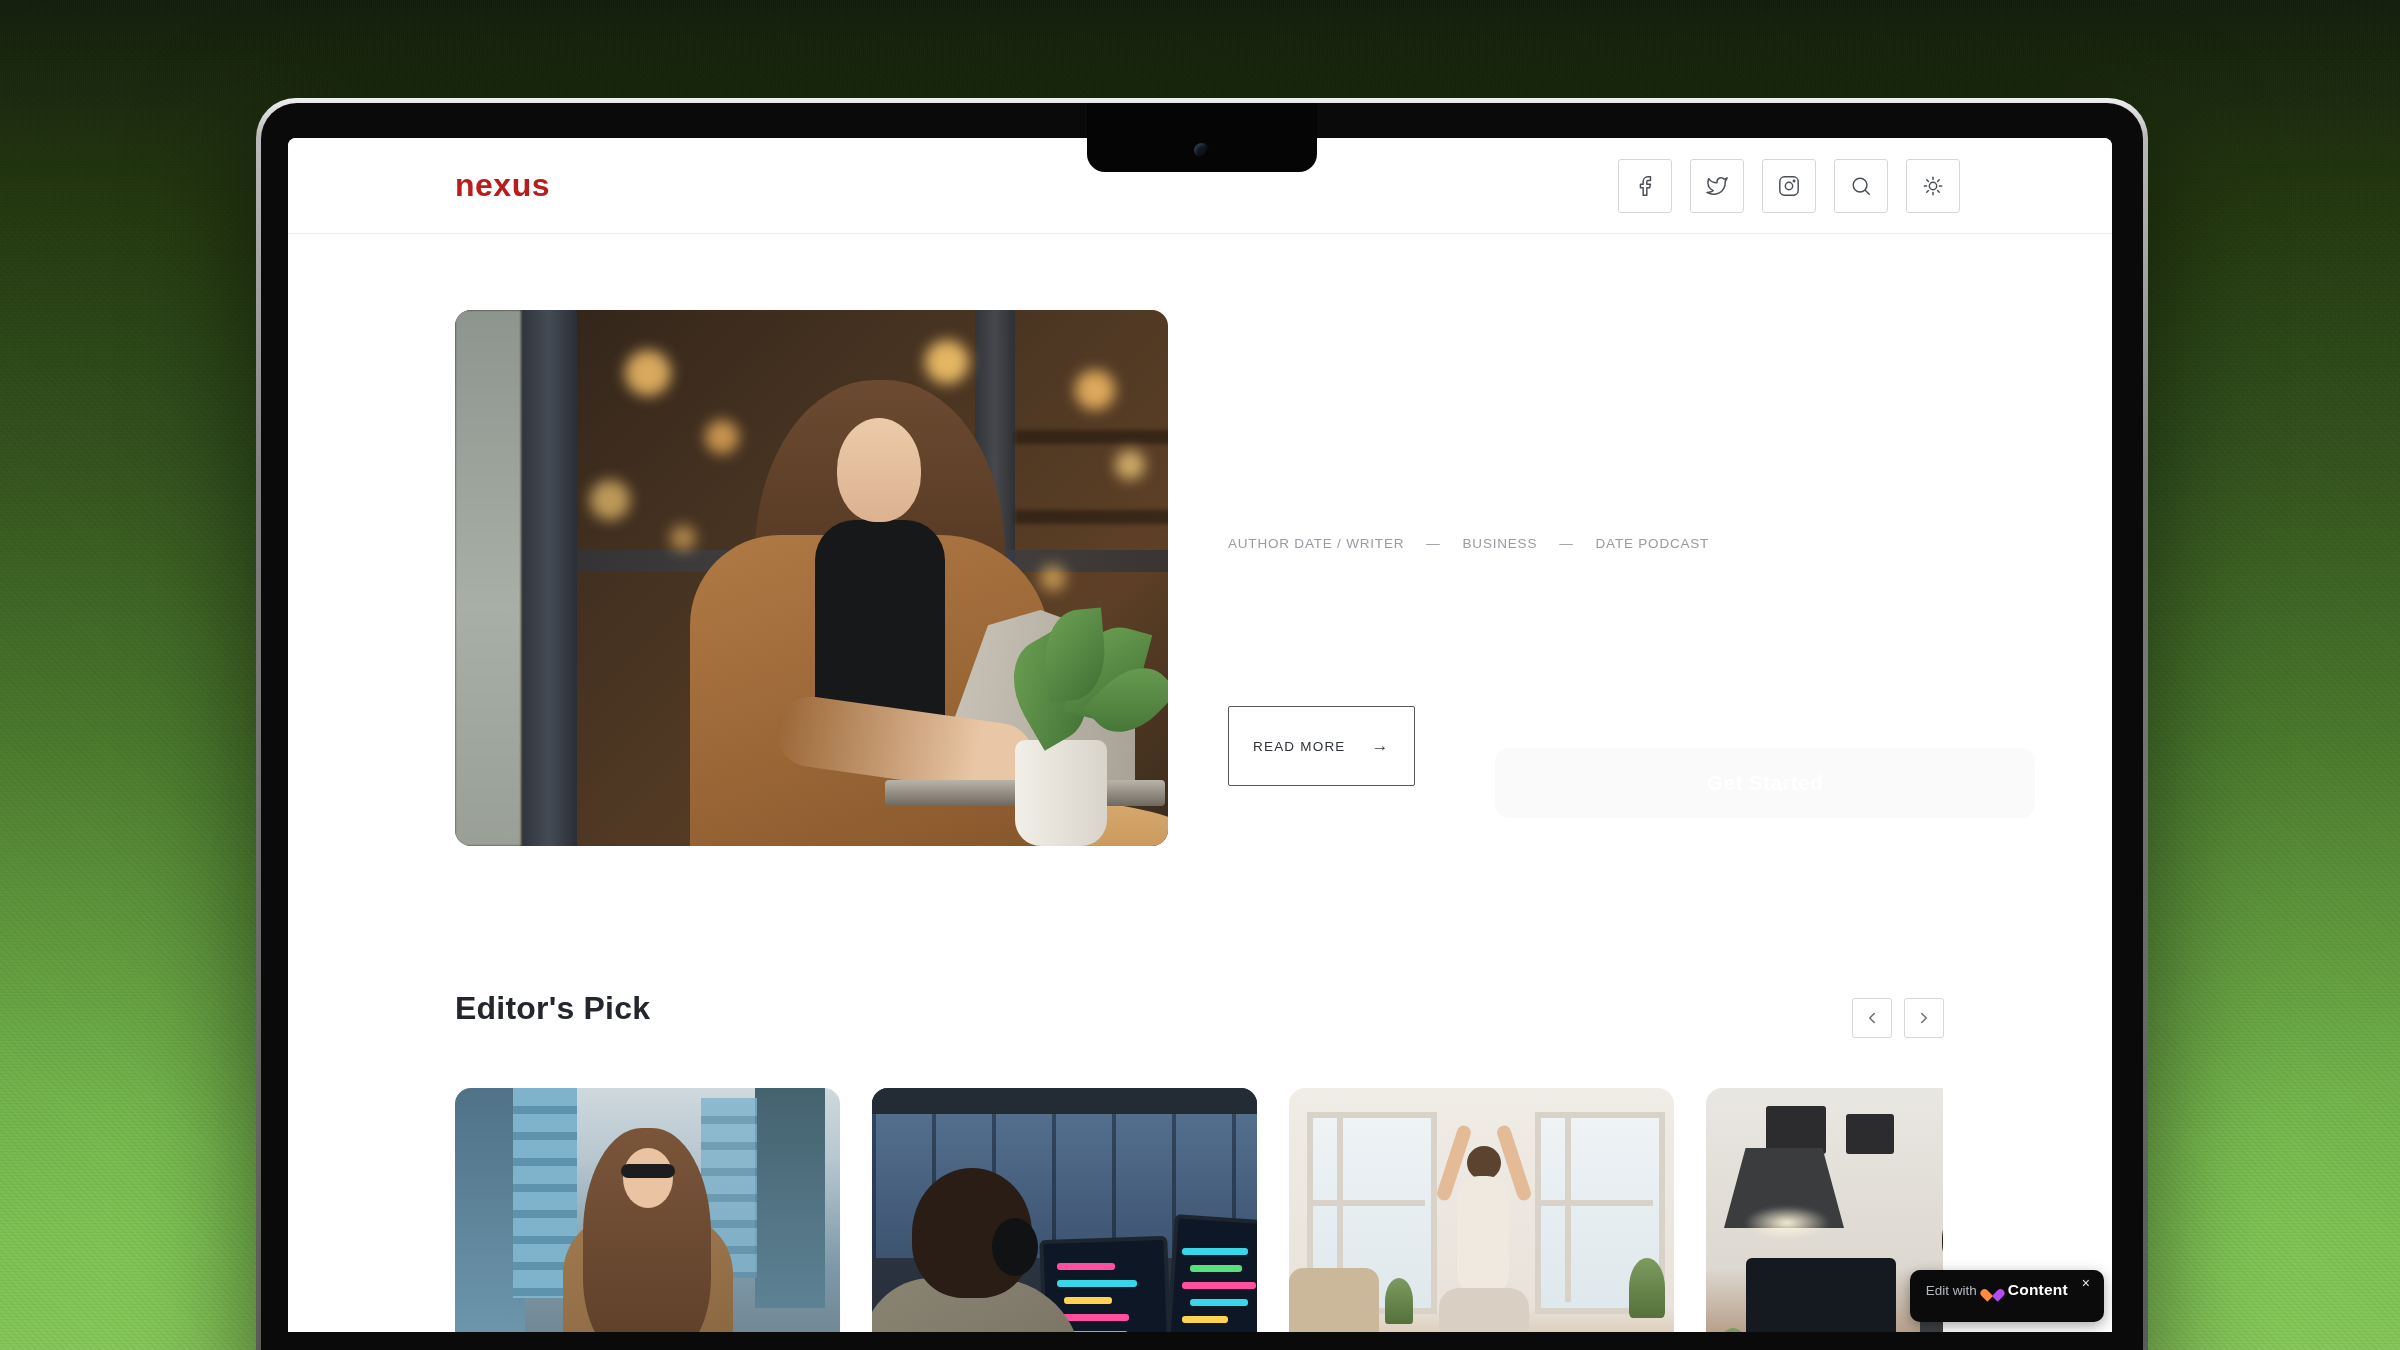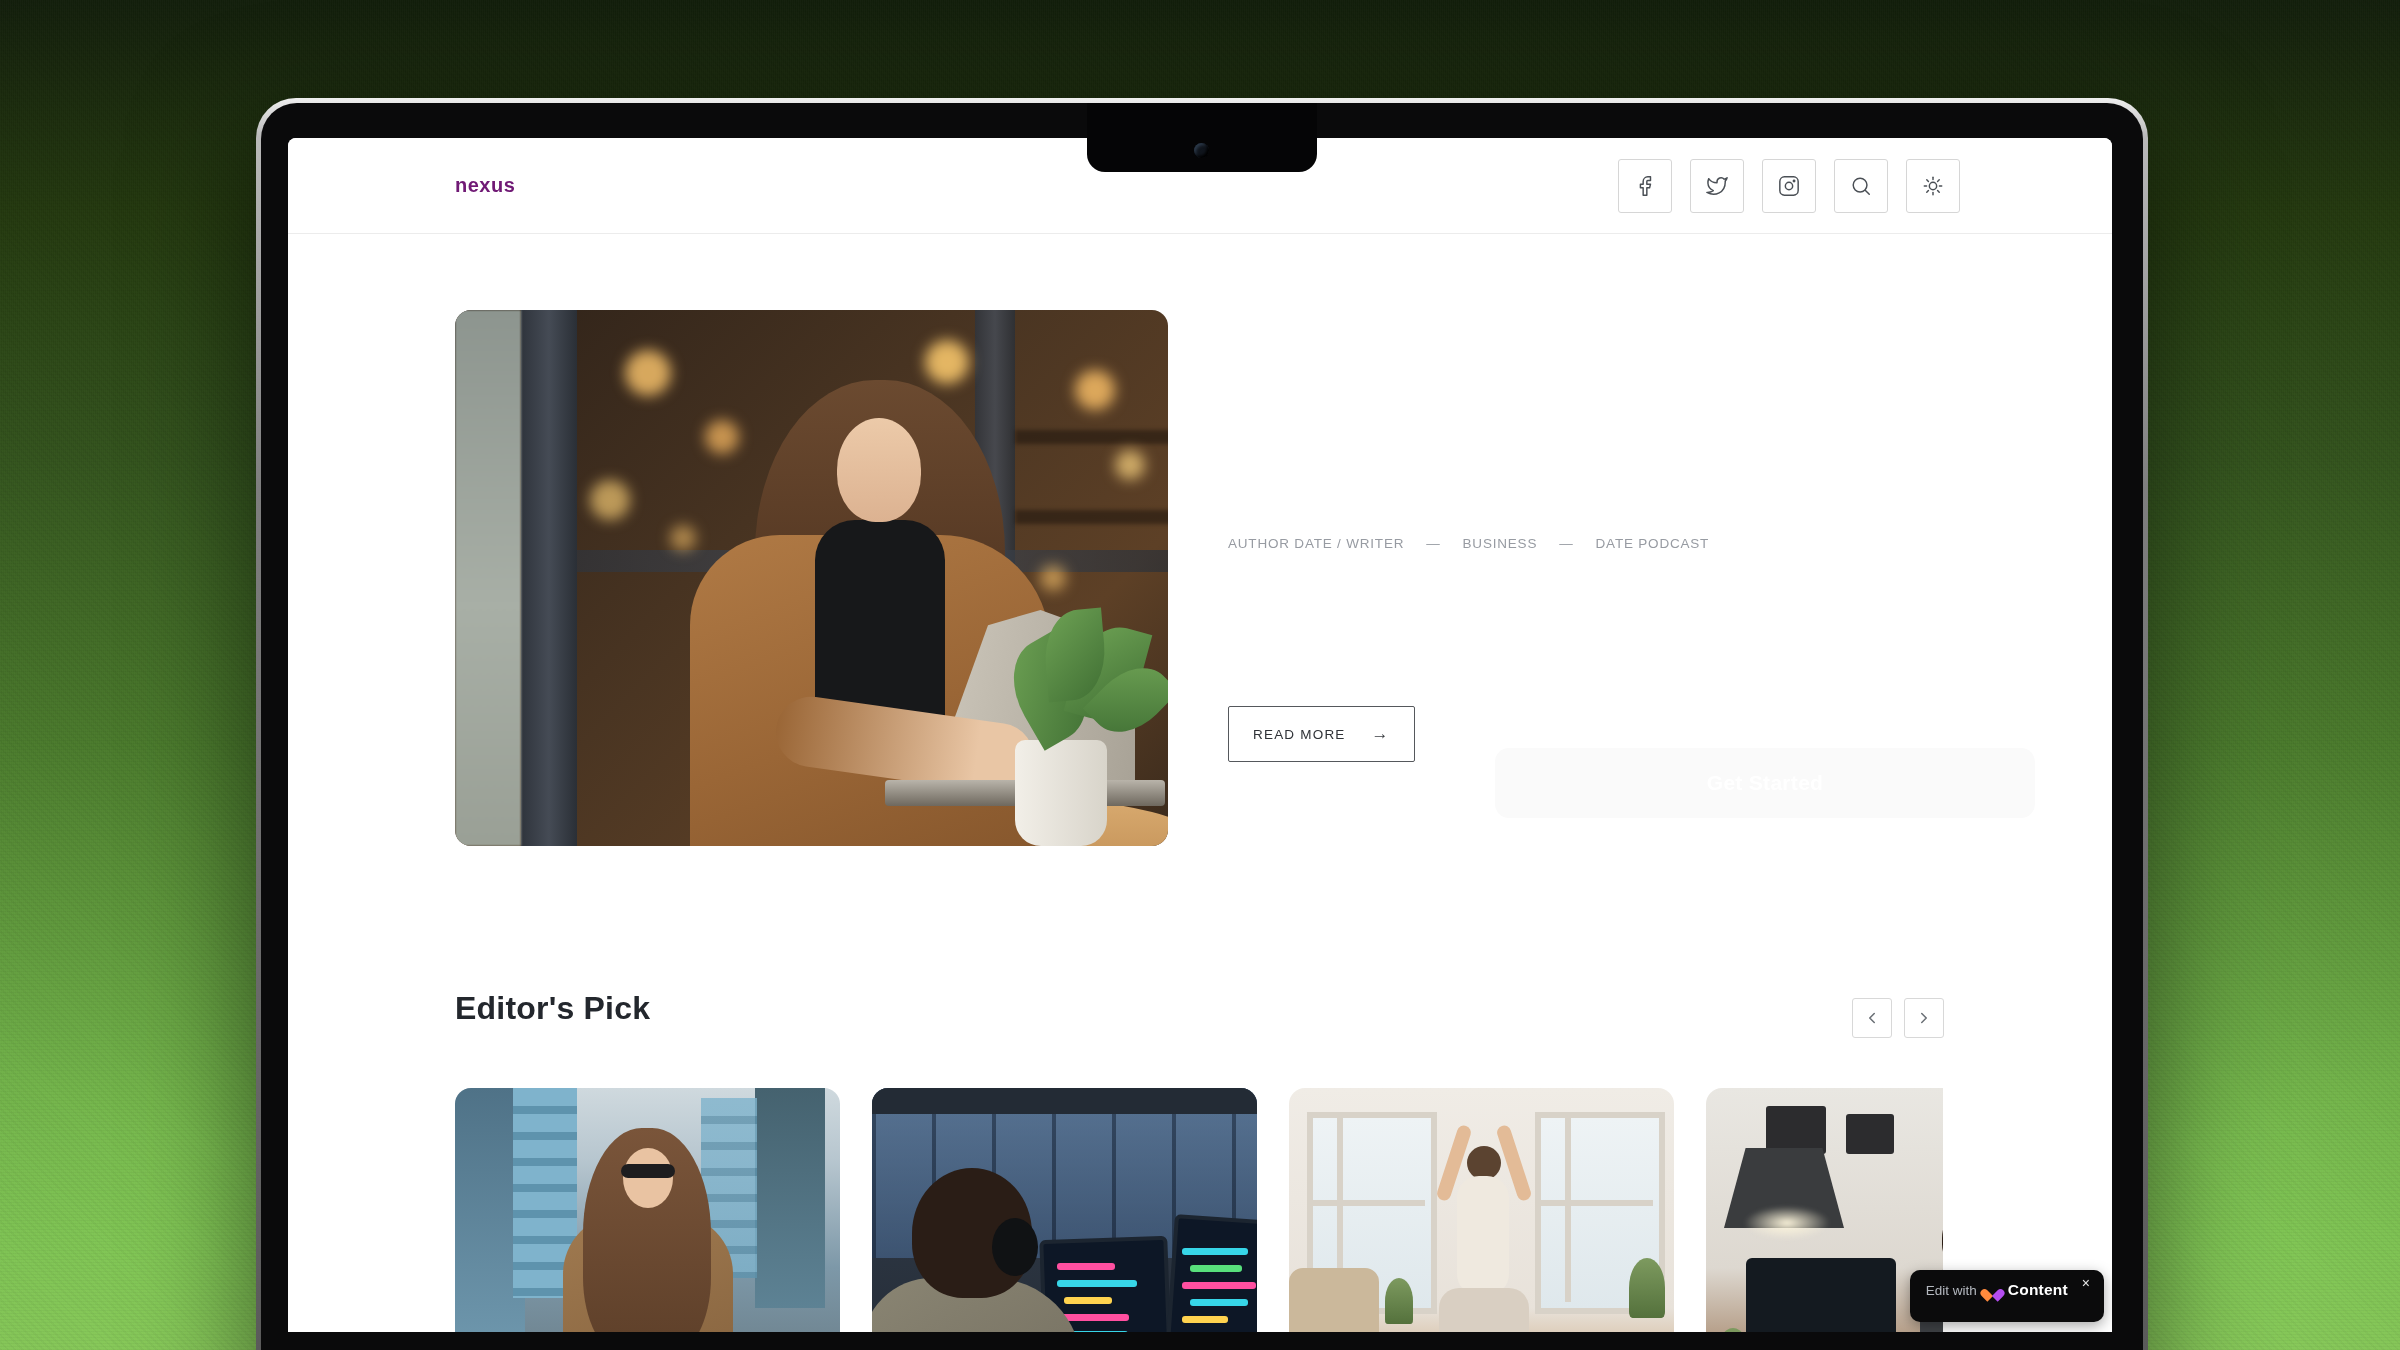--- a/index.html
+++ b/index.html
@@ -26,21 +26,21 @@
   .screen{position:absolute;left:27px;top:35px;width:1824px;height:1194px;
     background:#ffffff;border-radius:8px 8px 0 0;overflow:hidden;}
   .notch{position:absolute;left:826px;top:0;width:230px;height:69px;background:#050506;
     border-radius:0 0 18px 18px;z-index:40;}
   .camera{position:absolute;left:50%;top:40px;width:15px;height:15px;margin-left:-8px;
     border-radius:50%;background:#10151c;box-shadow:inset -2px -2px 3px #000, inset 2px 2px 3px #2c3a4a;}
 
   
   .hdr{position:absolute;left:0;top:0;width:1824px;height:95px;border-bottom:1px solid #ececec;background:#fff;}
   .logo{position:absolute;left:167px;top:0;height:95px;display:flex;align-items:center;
-    font-size:20px;font-weight:700;letter-spacing:.5px;color:#701a75;}
+    font-size:32px;font-weight:700;letter-spacing:.5px;color:#b91c1c;}
   .nav{position:absolute;left:534px;top:0;height:95px;display:flex;align-items:center;gap:57px;}
   .nav span{font-size:14.5px;letter-spacing:.5px;color:#3a3f45;cursor:pointer;white-space:nowrap;}
   .hicons{position:absolute;left:1330px;top:21px;display:flex;gap:18px;}
   .icbtn{width:52px;height:52px;border:1px solid #d6d6d6;border-radius:3px;background:#fff;
     display:flex;align-items:center;justify-content:center;cursor:pointer;}
 
   
   .hero-img{position:absolute;left:167px;top:172px;width:713px;height:536px;border-radius:16px;
     overflow:hidden;background:linear-gradient(135deg,#2e2219 0%,#4a3522 45%,#5d4026 75%,#3a2a1c 100%);}
   .h-left{position:absolute;left:0;top:0;width:66px;height:100%;
@@ -66,21 +66,21 @@
   .h-table{position:absolute;left:330px;top:486px;width:430px;height:110px;border-radius:50%;
     background:linear-gradient(180deg,#d9ab70,#b9854b);}
   .h-pot{position:absolute;left:560px;top:430px;width:92px;height:106px;border-radius:10px 10px 26px 26px;
     background:linear-gradient(90deg,#f2efe8,#d8d4ca);}
   .leaf{position:absolute;background:linear-gradient(135deg,#6fa355,#3f6e33);border-radius:60% 0 60% 0;}
   .h-title{position:absolute;left:940px;top:252px;width:660px;font-size:42px;line-height:56px;
     font-weight:700;color:#20242a;letter-spacing:.2px;}
   .h-meta{position:absolute;left:940px;top:398px;display:flex;gap:22px;align-items:center;
     font-size:13.5px;letter-spacing:.8px;color:#979ba2;white-space:nowrap;}
   .h-desc{position:absolute;left:940px;top:444px;width:730px;font-size:17.5px;line-height:36px;color:#74787f;}
-  .readmore{position:absolute;left:940px;top:568px;height:44px;padding:5px 24px;display:flex;align-items:center;gap:26px;
+  .readmore{position:absolute;left:940px;top:568px;height:44px;padding:17px 24px;display:flex;align-items:center;gap:26px;
     border:1px solid #55585c;border-radius:2px;background:#fff;cursor:pointer;
     font-size:13.5px;letter-spacing:1.2px;color:#2f3237;}
   .readmore .arr{font-size:17px;color:#3a3d41;}
   .ghost{position:absolute;left:1207px;top:610px;width:540px;height:70px;border-radius:14px;background:#fafafa;
     display:flex;align-items:center;justify-content:center;font-size:21px;font-weight:700;color:#ffffff;letter-spacing:.3px;}
 
   
   .ep-title{position:absolute;left:167px;top:852px;font-size:32px;font-weight:700;color:#23272d;letter-spacing:.2px;}
   .ep-nav{position:absolute;left:1564px;top:860px;display:flex;gap:12px;}
   .epbtn{width:38px;height:38px;border:1px solid #d8d8d8;border-radius:3px;background:#fff;

